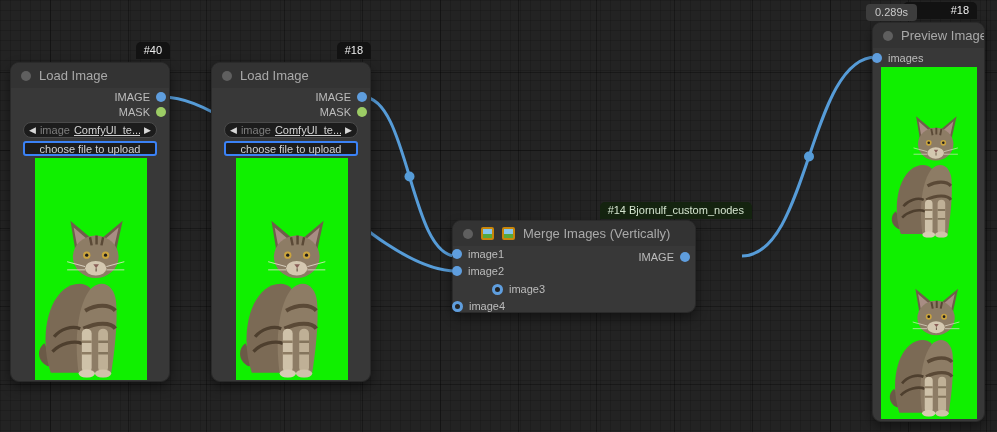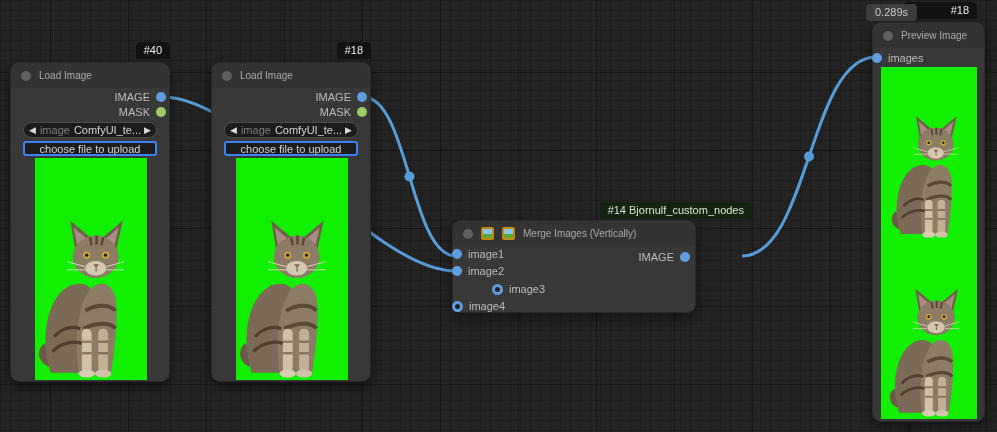--- a/index.html
+++ b/index.html
@@ -16,42 +16,42 @@
     background-size:78px 78px,78px 78px,10px 10px,10px 10px;
     background-position:-28px 0,-28px -6px,0 0,0 0;
   }
   svg.wires{position:absolute;left:0;top:0;z-index:1;}
   .node{
     position:absolute;z-index:2;background:#383838;border-radius:9px;
     box-shadow:0 5px 12px rgba(0,0,0,0.45);border:1px solid #2a2a2a;
   }
   .title{
     height:25px;display:flex;align-items:center;gap:8px;padding:0 10px;
-    color:#a9a9a9;font-size:10px;background:#333333;border-radius:9px 9px 0 0;
+    color:#a9a9a9;font-size:13px;background:#333333;border-radius:9px 9px 0 0;
     white-space:nowrap;overflow:hidden;
   }
   .tdot{width:10px;height:10px;border-radius:50%;background:#5f5f5f;flex:none;}
   .pic-icon{
     width:13px;height:13px;flex:none;border:2px solid #c8860a;border-radius:2px;
     background:linear-gradient(#86c5ec 52%,#57a93a 48%);
   }
   .slot{position:absolute;display:flex;align-items:center;gap:6px;height:14px;
         font-size:11px;color:#bcbcbc;white-space:nowrap;}
   .dot{width:10px;height:10px;border-radius:50%;flex:none;}
   .dot.image{background:#5f9ede;}
   .dot.mask{background:#9CCC65;}
   .dot.hollow{width:11px;height:11px;background:#232323;border:3px solid #5f9ede;}
   .combo{
     position:absolute;left:12px;right:12px;top:59px;height:16px;border-radius:9px;
     background:#1c1c1c;border:1px solid #4a4a4a;display:flex;align-items:center;
     padding:0 5px;font-size:11px;gap:4px;overflow:hidden;
   }
   .combo .arrow{color:#d8d8d8;font-size:9px;flex:none;line-height:16px;}
   .combo .wname{color:#7e7e7e;}
-  .combo .wval{color:#d2d2d2;flex:1;text-align:right;overflow:hidden;}
+  .combo .wval{color:#d2d2d2;flex:1;text-align:right;overflow:hidden;text-decoration:underline;}
   .upload{
     position:absolute;left:12px;right:12px;top:78px;height:15px;background:#1c1c1c;
     border:2px solid #3b82f6;border-radius:3px;color:#d2d2d2;font-size:11px;
     line-height:13px;text-align:center;
   }
   .img-area{position:absolute;background:#10F000;overflow:hidden;}
   .cat{position:absolute;left:50%;}
   .nbadge{
     position:absolute;z-index:3;background:#121212;color:#ededed;font-size:11px;
     padding:2px 8px 3px;border-radius:5px 5px 0 0;white-space:nowrap;

